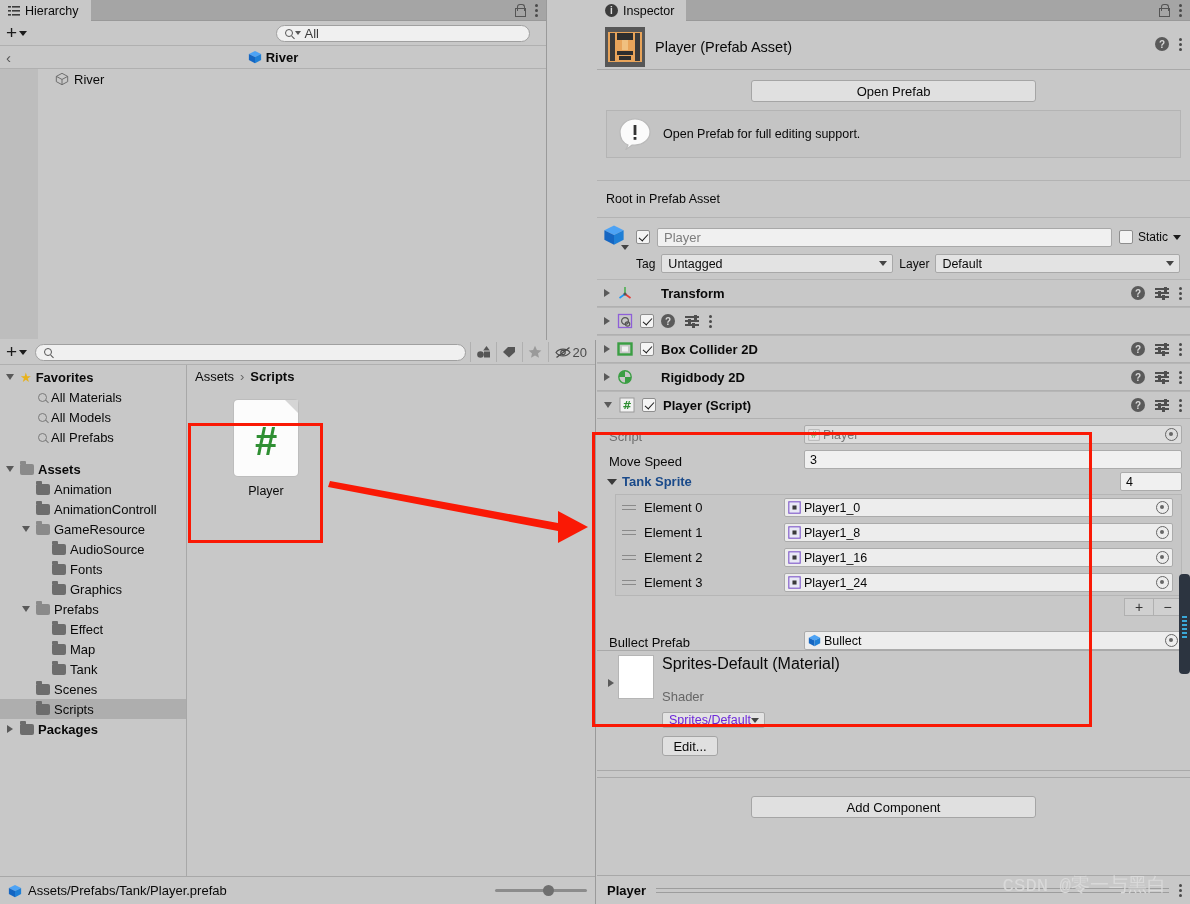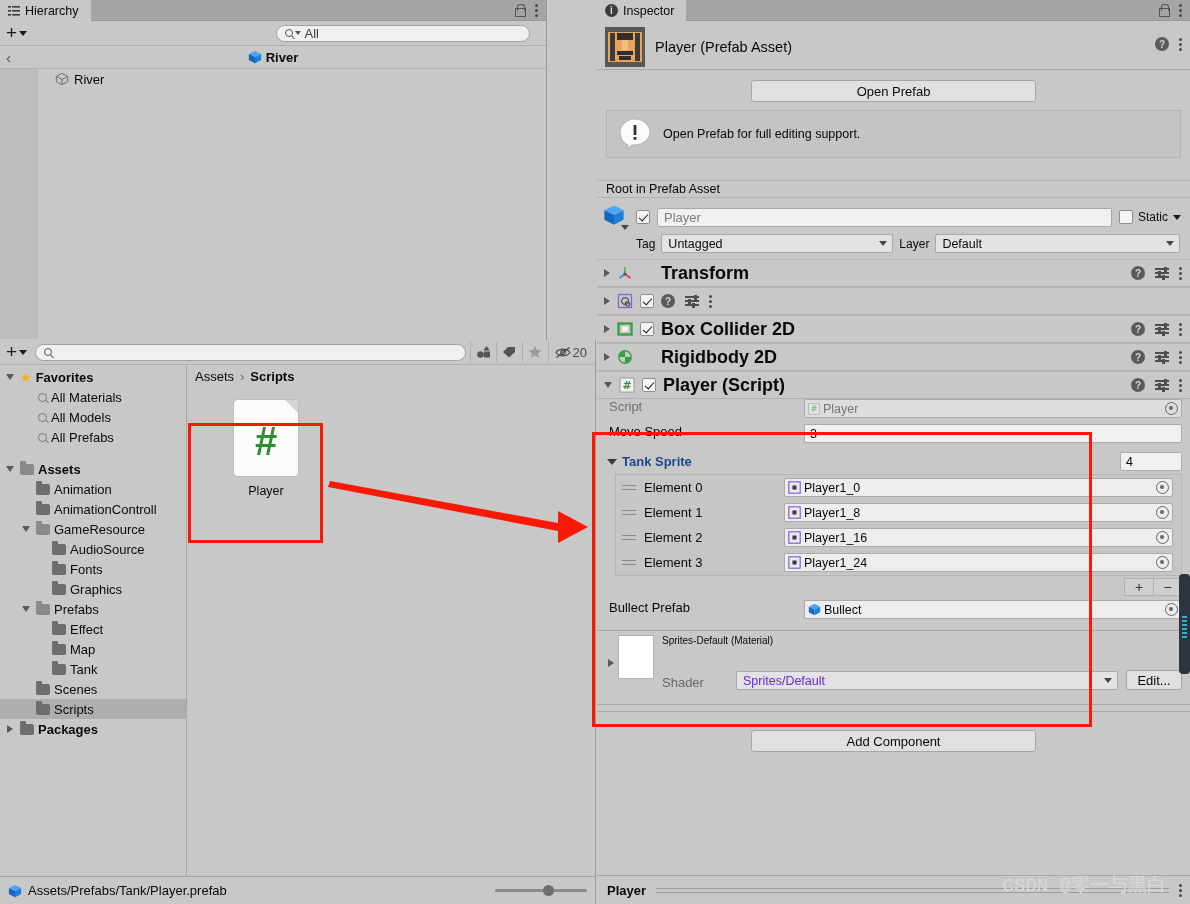--- a/index.html
+++ b/index.html
@@ -209,21 +209,21 @@
   #open-prefab-btn { width: 285px; }
   .notice {
     margin: 2px 9px 0 9px; border: 1px solid #b4b4b4; background: #c4c4c4;
     height: 48px; display: flex; align-items: center; gap: 12px; padding-left: 12px;
   }
   .excl {
     width: 32px; height: 32px; flex: none; position: relative;
   }
   .notice-txt { font-size: 12.5px; }
   .root-label {
-    height: 18px; display: flex; align-items: center; padding-left: 9px;
+    height: 38px; display: flex; align-items: center; padding-left: 9px;
     font-size: 12.5px; border-top: 1px solid #b3b3b3; margin-top: 22px;
     border-bottom: 1px solid #b3b3b3;
   }
   .go-header { padding: 6px 9px 6px 6px; }
   .go-row1 { display: flex; align-items: center; gap: 7px; }
   .go-cube { width: 26px; height: 26px; position: relative; flex:none;}
   .go-cube .cc { width:22px;height:22px;display:block;}
   .go-cube .tri { position:absolute; right:0; bottom:0; width:0;height:0;
      border-left:4px solid transparent;border-right:4px solid transparent;border-top:5px solid #444;}
   .cb {
@@ -247,27 +247,27 @@
     display: flex; align-items: center; justify-content: space-between;
     padding: 0 5px 0 6px; font-size: 12.5px;
   }
   .dd .caret { width:0;height:0;border-left:4px solid transparent;border-right:4px solid transparent;border-top:5px solid #444;}
 
   .comp-row {
     height: 28px; display: flex; align-items: center; gap: 7px;
     padding: 0 8px 0 7px; background: #c8c8c8;
     border-top: 1px solid #b6b6b6; border-bottom: 1px solid #b0b0b0;
   }
-  .comp-name { font-weight: bold; font-size: 18px; flex: 1; }
+  .comp-name { font-weight: bold; font-size: 13px; flex: 1; }
   .comp-tools { display: flex; align-items: center; gap: 10px; }
   .cico { width: 16px; height: 16px; flex: none; }
 
   
   .script-comp { background: #c8c8c8; }
-  .field-row { height: 25px; display: flex; align-items: flex-start; padding-left: 12px; }
+  .field-row { height: 25px; display: flex; align-items: flex-end; padding-left: 12px; }
   .field-lbl { width: 195px; font-size: 13px; }
   .field-lbl.dim { color: #6f6f6f; }
   .obj-field {
     flex: 1; margin-right: 8px; height: 19px; background: #ededed;
     border: 1px solid #ababab; border-radius: 2px; display: flex;
     align-items: center; gap: 3px; padding: 0 2px 0 3px; font-size: 12.5px;
   }
   .obj-field.dis { background: #dddddd; color: #777; }
   .obj-field .val { flex: 1; }
   .objsel {
@@ -301,22 +301,22 @@
     width: 29px; height: 18px; background: #d0d0d0; border: 1px solid #b0b0b0;
     display:flex;align-items:center;justify-content:center; font-size: 14px; color:#333;
   }
   .arr-btns .bx:first-child { border-right: none; }
 
   
   .mat-block { display: flex; gap: 0px; align-items: flex-start; padding: 4px 8px 6px 7px; }
   .mat-tri { width: 14px; padding-top: 24px; display:flex;justify-content:center;}
   .mat-thumb { width: 36px; height: 44px; background: #ffffff; border: 1px solid #b5b5b5; flex:none; margin-right: 8px;}
   .mat-right { flex: 1; }
-  .mat-title { font-size: 10px; margin-bottom: 24px; }
-  .shader-row { display: flex; align-items: flex-end; gap: 8px; }
+  .mat-title { font-size: 16px; margin-bottom: 16px; }
+  .shader-row { display: flex; align-items: flex-start; gap: 8px; flex-direction: column; }
   .shader-lbl { color: #666; font-size: 13px; width: 66px; }
   .add-comp-wrap { display: flex; justify-content: center; padding: 18px 0 0 0;}
   #add-comp-btn { width: 285px; }
   .insp-status {
     position: absolute; left: 0; right: 0; bottom: 0; height: 29px;
     border-top: 1px solid #a8a8a8; background: #c8c8c8;
     display: flex; align-items: center; padding: 0 8px 0 10px; gap: 10px;
   }
   .insp-status .nm { font-weight: bold; font-size: 13px; }
   .dbl-line { flex: 1; height: 6px; position: relative; }

